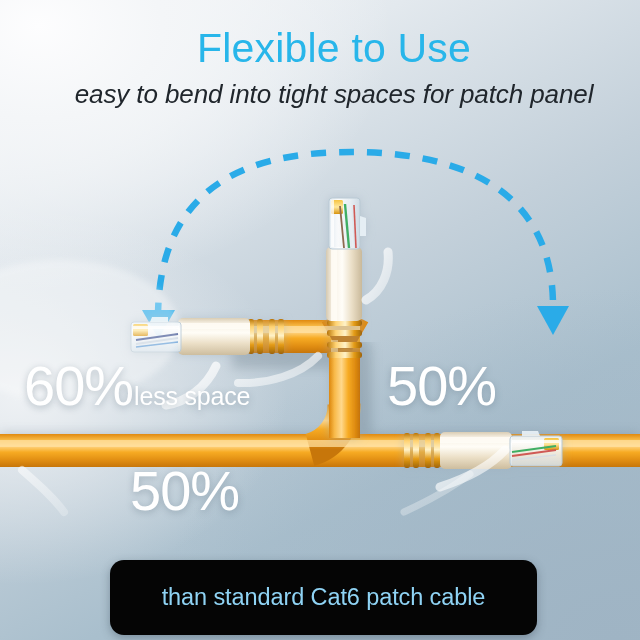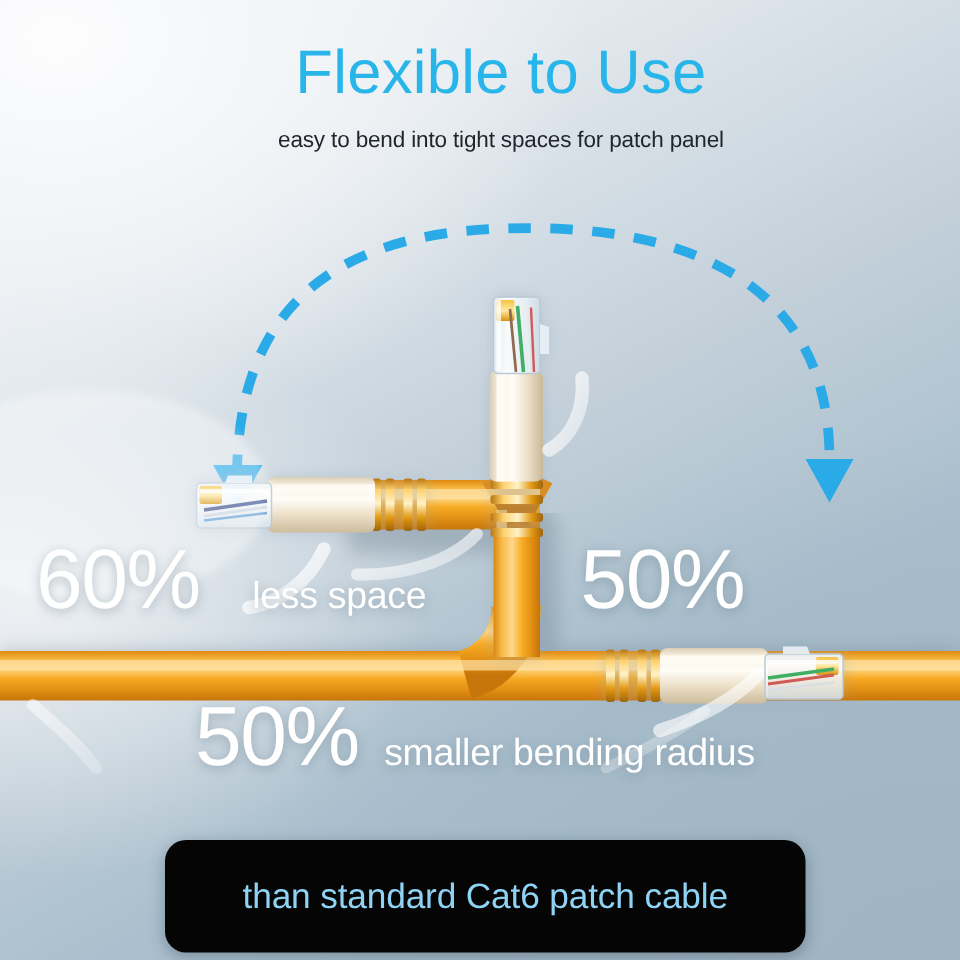--- a/index.html
+++ b/index.html
@@ -17,33 +17,33 @@
       linear-gradient(152deg, #f7f8fa 0%, #e3e9ee 22%, #c3d0da 48%, #a9bfcd 70%, #a4bac9 100%);
   }
 
   
   .hdr{position:absolute;left:0;right:0;text-align:center;margin-left:28px;}
   #title{
     top:22px;font-size:41px;line-height:52px;font-weight:400;
     color:#28b6ea;letter-spacing:.2px;
   }
   #subtitle{
-    top:80px;font-size:15px;line-height:28px;font-weight:400;
-    color:#20262c;letter-spacing:-.1px;
+    top:80px;font-size:26px;line-height:28px;font-weight:400;
+    color:#20262c;letter-spacing:-.1px;font-style:italic;
   }
 
   
   #art{position:absolute;left:0;top:0;width:640px;height:640px;}
 
   
   .stat{position:absolute;display:flex;align-items:baseline;white-space:nowrap;
         text-shadow:0 2px 7px rgba(90,110,125,.40);}
   .stat .num{font-size:56px;line-height:56px;font-weight:400;color:#ffffff;letter-spacing:-1px;}
-  .stat .cap{font-size:25px;line-height:25px;font-weight:400;color:#ffffff;margin-left:19px;letter-spacing:-.2px;}
-  #stat-less-space{left:24px;top:358px;gap:16px;}
+  .stat .cap{font-size:25px;line-height:25px;font-weight:400;color:#ffffff;margin-left:1px;letter-spacing:-.2px;}
+  #stat-less-space{left:24px;top:358px;}
   #stat-lighter{left:387px;top:358px;}
   #stat-radius{left:130px;top:463px;}
   #stat-radius .cap{margin-left:17px;}
 
   
   #banner{
     position:absolute;left:110px;top:560px;width:427px;height:75px;
     background:#050505;border-radius:14px;
     display:flex;align-items:center;justify-content:center;
     box-shadow:0 3px 10px rgba(40,55,70,.35);
@@ -269,20 +269,19 @@
     <span class="num">60%</span>
     <span class="cap">less space</span>
   </div>
 
   <div class="stat" id="stat-lighter">
     <span class="num">50%</span>
   </div>
 
   <div class="stat" id="stat-radius">
     <span class="num">50%</span>
-    <span class="cap">smaller bending radius</span>
   </div>
 
   <div id="banner">
     <span id="banner-text">than standard Cat6 patch cable</span>
   </div>
 
 </div>
 
 </body></html>

